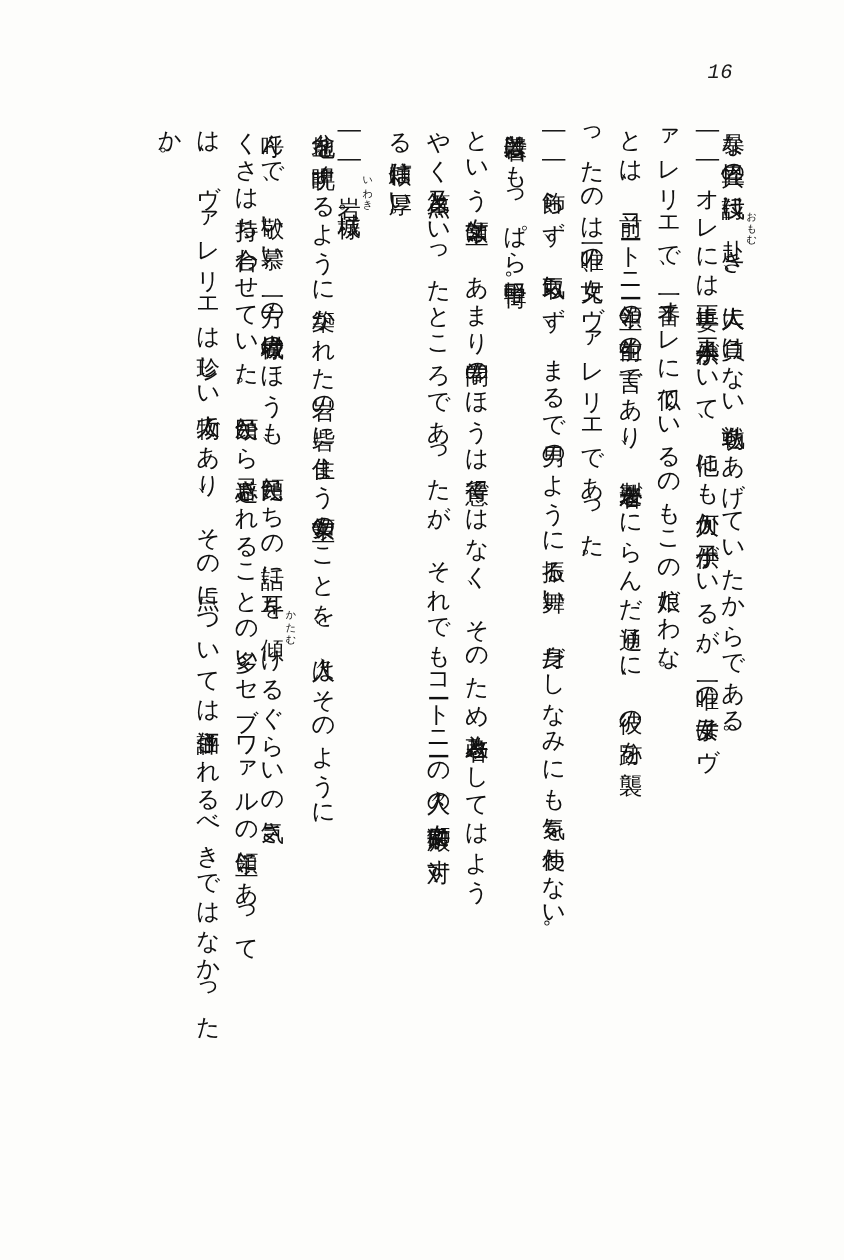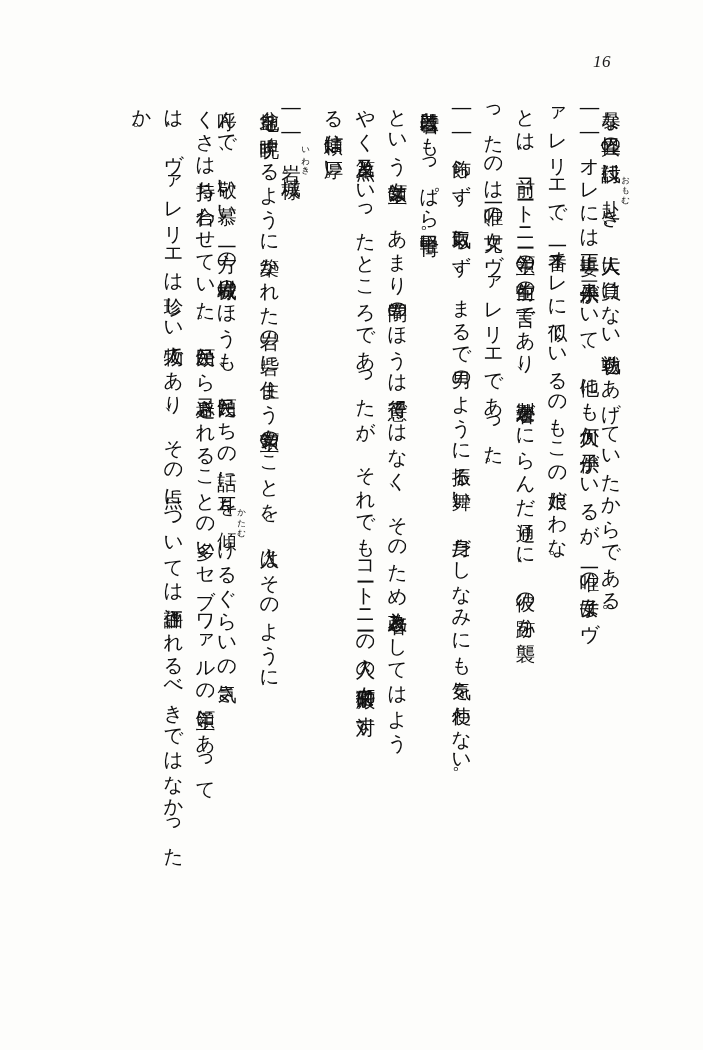--- a/index.html
+++ b/index.html
@@ -22,21 +22,21 @@
     background: #fdfdfb;
   }
 
   
   .page-number {
     position: absolute;
     top: 52px;
     right: 92px;
     font-size: 17px;
     font-style: italic;
-    font-family: Liberation Serif, serif;
+    font-family: Liberation Mono, monospace;
     color: #1a1a1a;
     letter-spacing: 0.5px;
   }
 
   
   .body-text {
     position: absolute;
     top: 96px;
     right: 72px;
     bottom: 52px;

